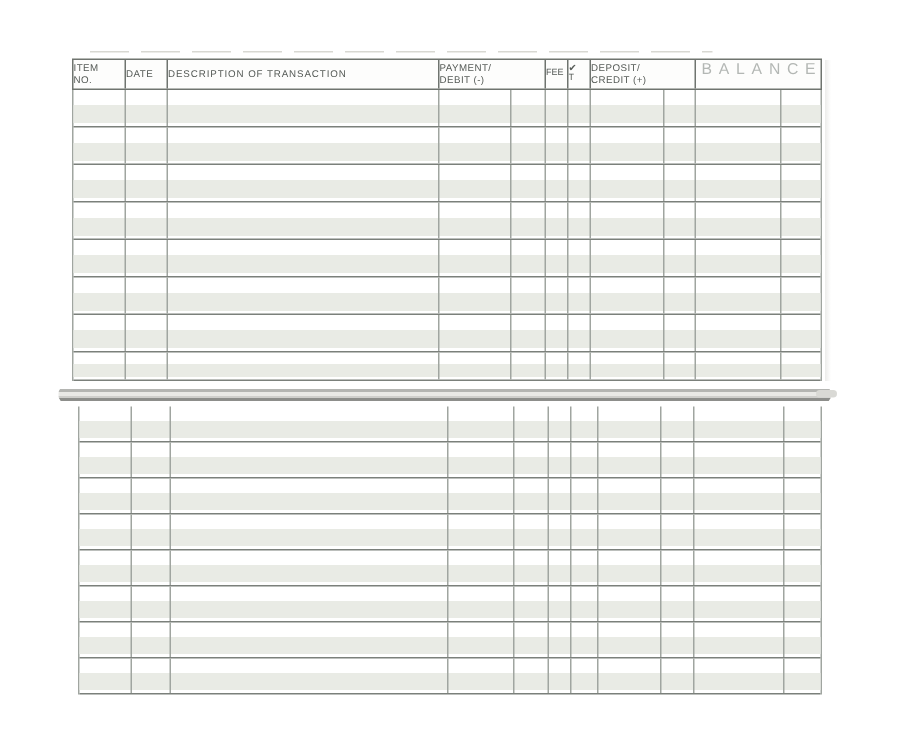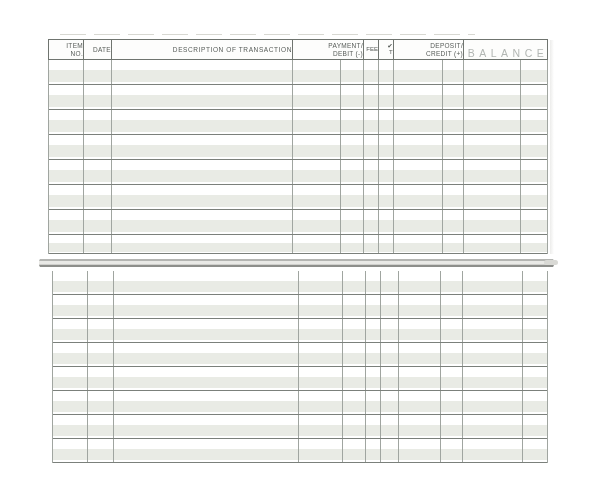--- a/index.html
+++ b/index.html
@@ -25,21 +25,21 @@
   
   .table-top{position:absolute;left:48px;top:39px;width:500px;}
   .header-row{
     box-sizing:border-box;height:21px;display:grid;
     grid-template-columns:35px 28px 181px 71px 15px 15px 70px 1fr;
     border:1px solid var(--header-line);
     background:#fdfdfc;
   }
   .hcell{
     box-sizing:border-box;border-right:1px solid var(--header-line);
-    display:flex;flex-direction:column;align-items:flex-end;justify-content:center;
+    display:flex;flex-direction:column;align-items:flex-start;justify-content:center;
     color:var(--header-text);font-size:6.5px;line-height:1.18;letter-spacing:.3px;
     white-space:nowrap;overflow:hidden;
   }
   .hcell:last-child{border-right:none;}
   .hcell.desc{letter-spacing:.6px;}
   .hcell.fee{font-size:6px;letter-spacing:0;}
   .hcell.check .mark{font-size:6.5px;line-height:1;}
   .hcell.check .t{font-size:6px;line-height:1.1;}
   .hcell.balance{
     font-size:10.5px;letter-spacing:4.5px;color:var(--balance-text);

